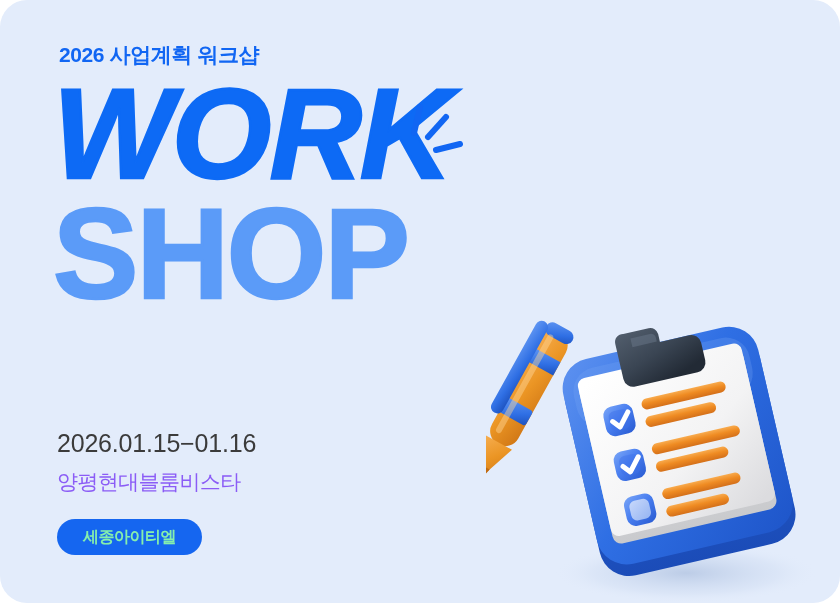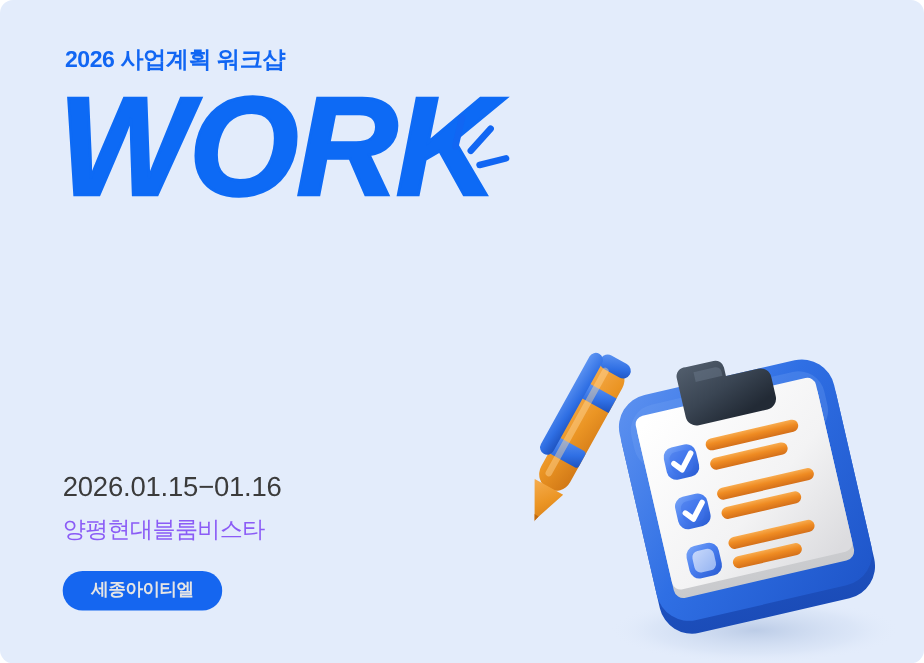--- a/index.html
+++ b/index.html
@@ -7,21 +7,21 @@
   body{
     width:840px;height:603px;
     background:#ffffff;
     font-family:"Liberation Sans","DejaVu Sans",sans-serif;
     overflow:hidden;
   }
   #banner-card{
     position:relative;
     width:840px;height:603px;
     background:#e3ecfb;
-    border-radius:12px;
+    border-radius:27px;
     overflow:hidden;
     box-sizing:border-box;
   }
 
   
   #text-block{
     position:absolute;
     left:57px; top:44px;
     width:520px;
     z-index:5;
@@ -81,21 +81,21 @@
     color:#8b5cf6;
     letter-spacing:-0.6px;
     line-height:1.3;
     margin:9px 0 0 0;
   }
   #org-badge{
     display:inline-block;
     margin-top:23px;
     padding:9px 26px 10px 26px;
     background:#1566f0;
-    color:#e5e5e5;
+    color:#86efac;
     font-size:16px;
     font-weight:bold;
     letter-spacing:-0.5px;
     border-radius:999px;
     border:none;
     cursor:pointer;
     line-height:1.1;
   }
 
   
@@ -118,20 +118,21 @@
       <div class="hero-line" id="hero-work">WORK</div>
 
       <div id="sparkle-group">
         <svg width="70" height="60" viewBox="0 0 70 60" fill="none" xmlns="http://www.w3.org/2000/svg">
           <line x1="20" y1="34" x2="26" y2="8" stroke="#1166f3" stroke-width="6" stroke-linecap="round"></line>
           <line x1="34" y1="38" x2="52" y2="18" stroke="#1166f3" stroke-width="6" stroke-linecap="round"></line>
           <line x1="42" y1="51" x2="66" y2="45" stroke="#1166f3" stroke-width="6" stroke-linecap="round"></line>
         </svg>
       </div>
 
+      <div class="hero-line" id="hero-shop">SHOP</div>
     </div>
   </div>
 
   <div id="info-block">
     <div id="event-date">2026.01.15−01.16</div>
     <div id="event-venue">양평현대블룸비스타</div>
     <div>
       <button id="org-badge">세종아이티엘</button>
     </div>
   </div>

